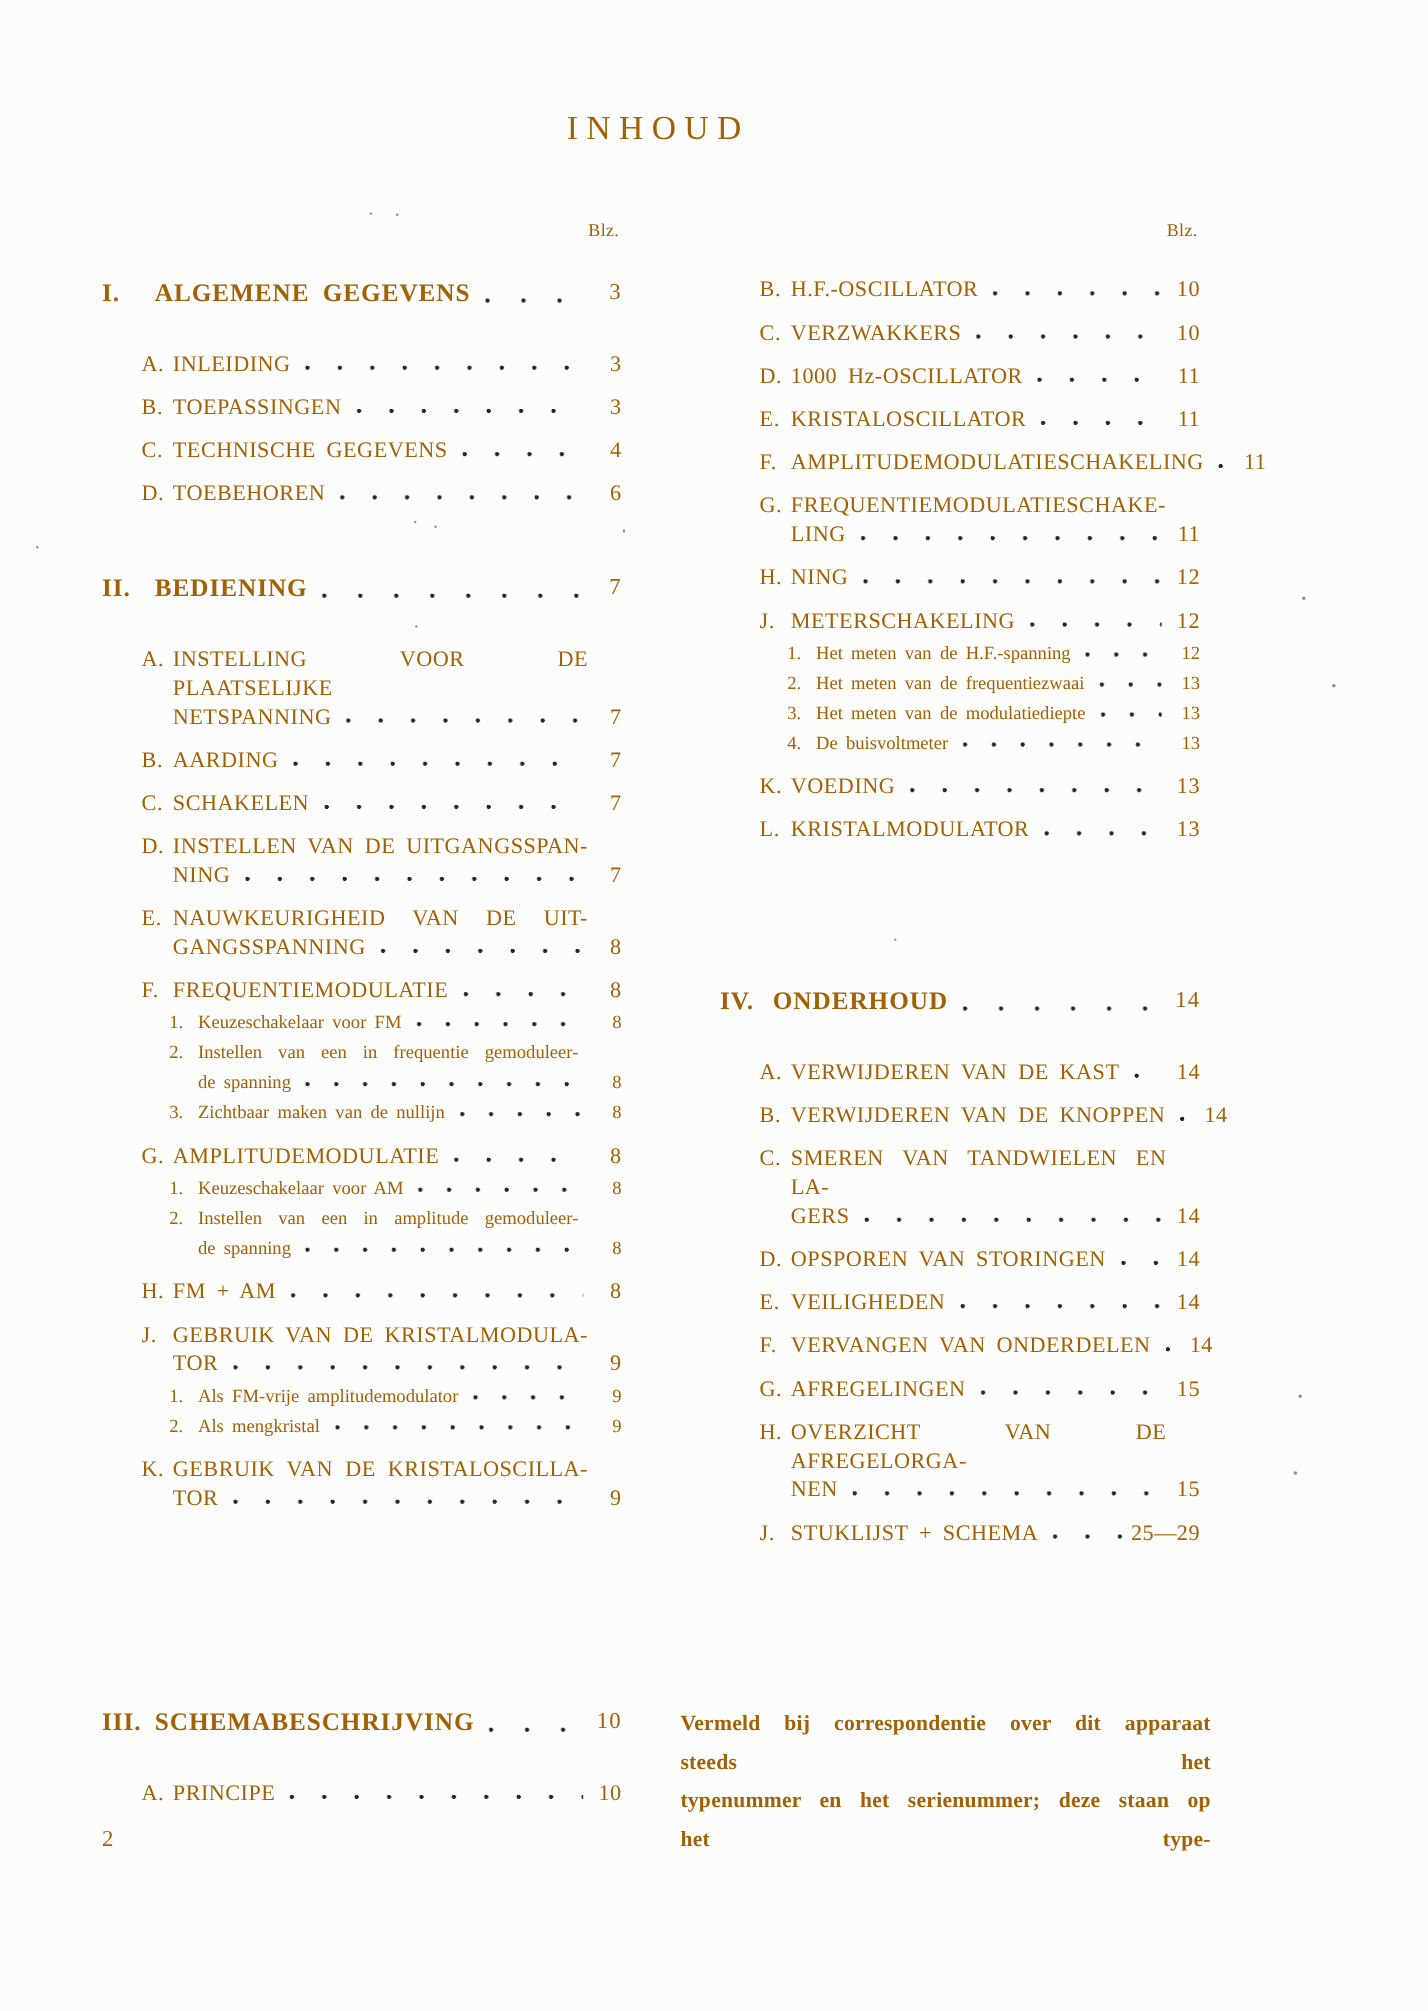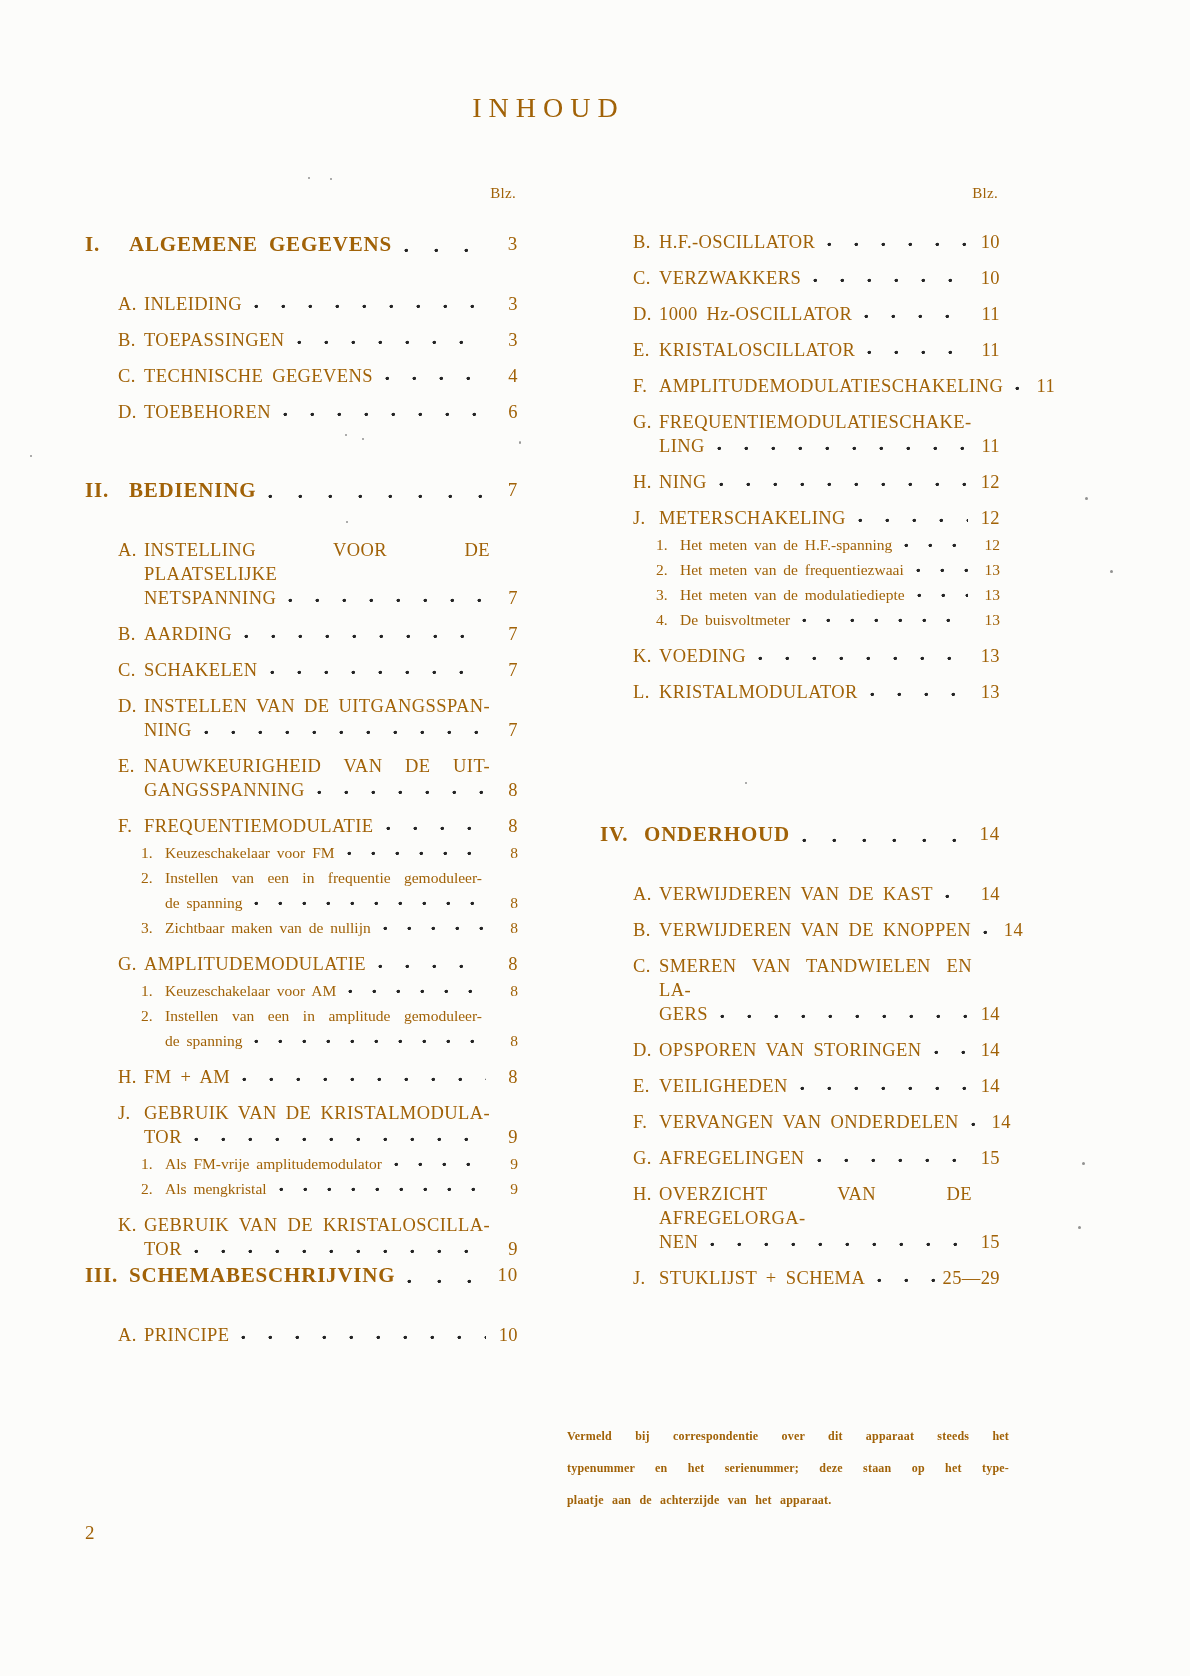--- a/index.html
+++ b/index.html
@@ -14,21 +14,21 @@
     text-align:center; font-size:28px; font-weight:500;
     letter-spacing:7px; text-indent:7px;
   }
   .col { position:absolute; top:185px; }
   .col-left  { left:85px;  width:433px; }
   .col-right { left:600px; width:400px; }
   .blz { text-align:right; font-size:15px; letter-spacing:0.3px; margin-bottom:28px; padding-right:2px; }
 
   .section-block { margin-top:0; }
   #col-left  .sb-1 { margin-top:52px; }
-  #col-left  .sb-2 { }
+  #col-left  .sb-2 { margin-top:160px; }
   #col-right .sb-0 { margin-top:14px; }
   #col-right .sb-1 { margin-top:116px; }
 
   .sec-head {
     display:flex; align-items:flex-end;
     font-weight:bold; font-size:21px; line-height:28px;
     letter-spacing:0.8px; word-spacing:5px; margin-bottom:34px;
   }
   .sec-head .num { flex:none; width:44px; }
   .sec-head .pg  { font-weight:normal; font-size:19px; }
@@ -61,21 +61,21 @@
     margin:0 6px 0 12px;
     background-image:radial-gradient(circle at 2.2px 2.4px, #242424 1.5px, rgba(0,0,0,0) 2px);
     background-size:27px 5px; background-repeat:repeat-x;
     background-position:left bottom 5px;
   }
   .sec-head .dots { background-size:30px 5px; }
   .sub .dots { background-size:24px 5px; }
   .pg { flex:none; min-width:26px; text-align:right; }
 
   .footnote { position:absolute; left:567px; top:1420px; width:442px; }
-  .fl { font-weight:bold; font-size:12px; line-height:32px; word-spacing:5px; letter-spacing:0.2px; }
+  .fl { font-weight:bold; font-size:18px; line-height:32px; word-spacing:5px; letter-spacing:0.2px; }
   .fl.j { text-align:justify; text-align-last:justify; }
 
   .folio { position:absolute; left:85px; top:1522px; font-size:19px; }
 
   .speck { position:absolute; background:#3a3a3a; border-radius:50%; opacity:0.55; }
 </style>
 </head>
 <body>
 
 <div class="page">
@@ -602,21 +602,20 @@
               </div>
             </div>
           </div>
         </div>
       </div>
   </div>
 
   <div class="footnote">
     <div class="fl j">Vermeld bij correspondentie over dit apparaat steeds het</div>
     <div class="fl j">typenummer en het serienummer; deze staan op het type-</div>
-    <div class="fl">plaatje aan de achterzijde van het apparaat.</div>
   </div>
 
   <div class="folio">2</div>
 
   <div class="speck" style="left:308px;top:177px;width:2px;height:2px;"></div>
   <div class="speck" style="left:330px;top:178px;width:2px;height:2px;"></div>
   <div class="speck" style="left:345px;top:434px;width:2px;height:2px;"></div>
   <div class="speck" style="left:362px;top:438px;width:2px;height:2px;"></div>
   <div class="speck" style="left:519px;top:441px;width:2px;height:3px;"></div>
   <div class="speck" style="left:346px;top:521px;width:2px;height:2px;"></div>

